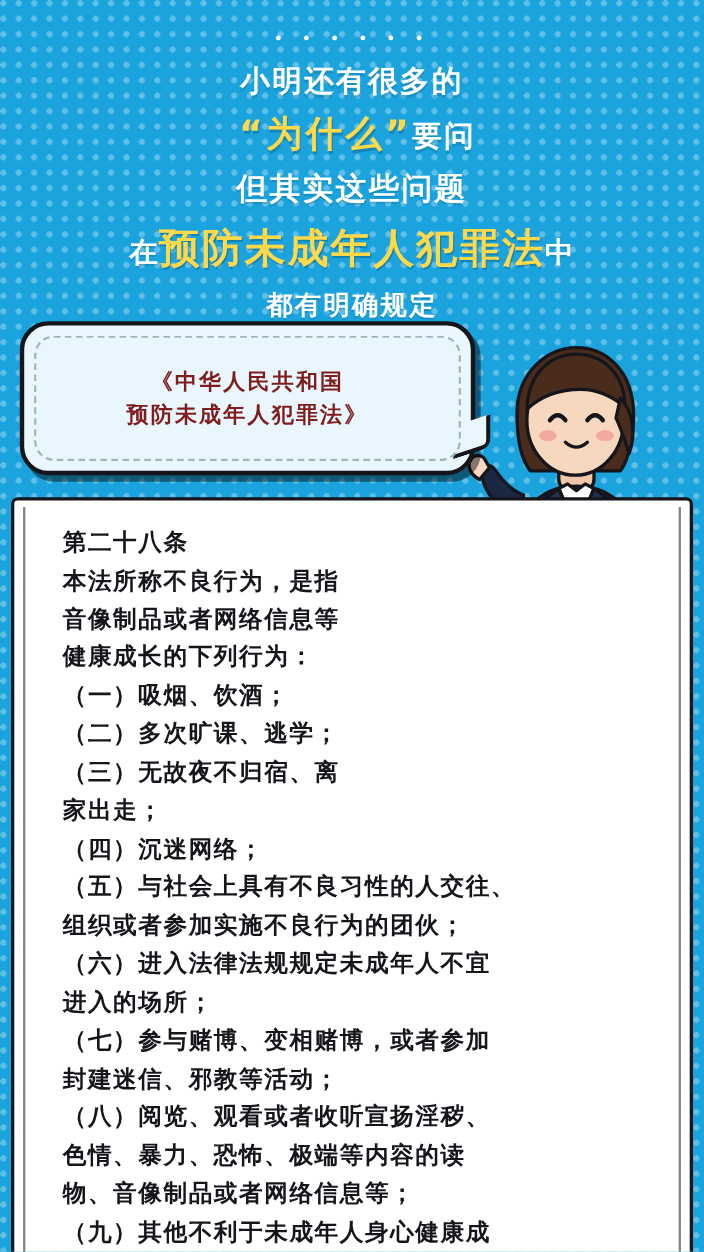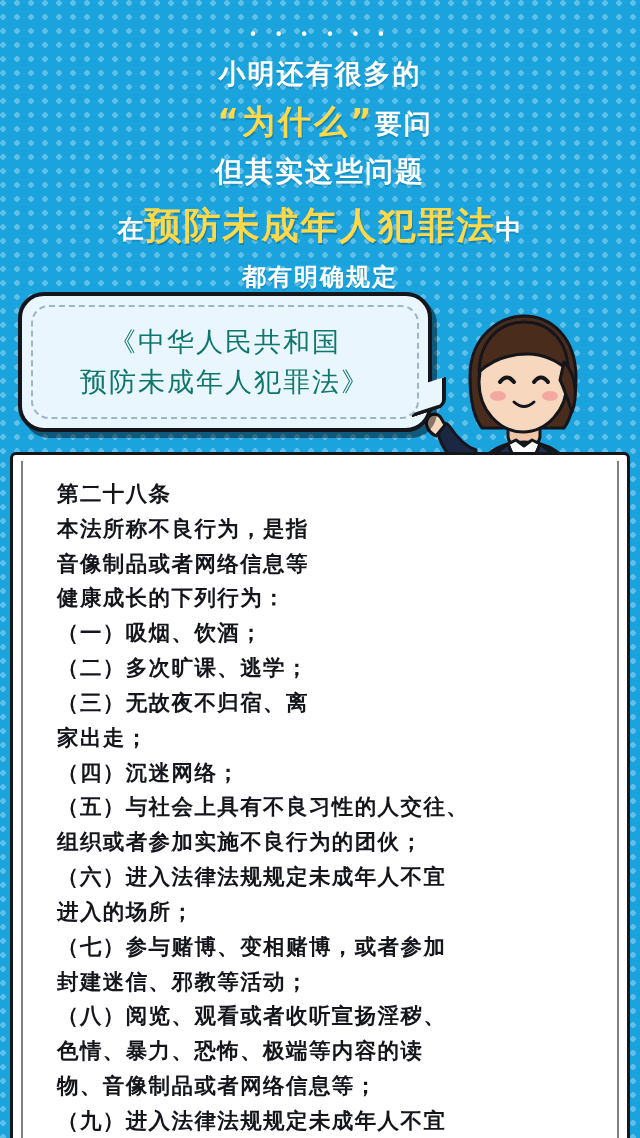--- a/index.html
+++ b/index.html
@@ -86,23 +86,23 @@
     inset: 9px;
     border: 2px dashed #9fb4c4;
     border-radius: 18px;
     box-sizing: border-box;
     display: flex;
     flex-direction: column;
     align-items: center;
     justify-content: center;
   }
   .bubble-line {
-    font-size: 27px;
-    color: #0f766e;
-    font-weight: normal;
+    font-size: 20px;
+    color: #7f1d1d;
+    font-weight: bold;
     letter-spacing: 2px;
     line-height: 1.5;
     white-space: nowrap;
   }
   .bubble-tail {
     position: absolute;
     right: -18px;
     top: 86px;
     width: 30px;
     height: 26px;
@@ -251,18 +251,18 @@
       <p>（四）沉迷网络；</p>
       <p>（五）与社会上具有不良习性的人交往、</p>
       <p>组织或者参加实施不良行为的团伙；</p>
       <p>（六）进入法律法规规定未成年人不宜</p>
       <p>进入的场所；</p>
       <p>（七）参与赌博、变相赌博，或者参加</p>
       <p>封建迷信、邪教等活动；</p>
       <p>（八）阅览、观看或者收听宣扬淫秽、</p>
       <p>色情、暴力、恐怖、极端等内容的读</p>
       <p>物、音像制品或者网络信息等；</p>
-      <p>（九）进入法律法规规定未成年人不宜</p>
+      <p>（九）其他不利于未成年人身心健康成</p>
 
     </div>
   </div>
 
 </div>
 
 </body></html>

